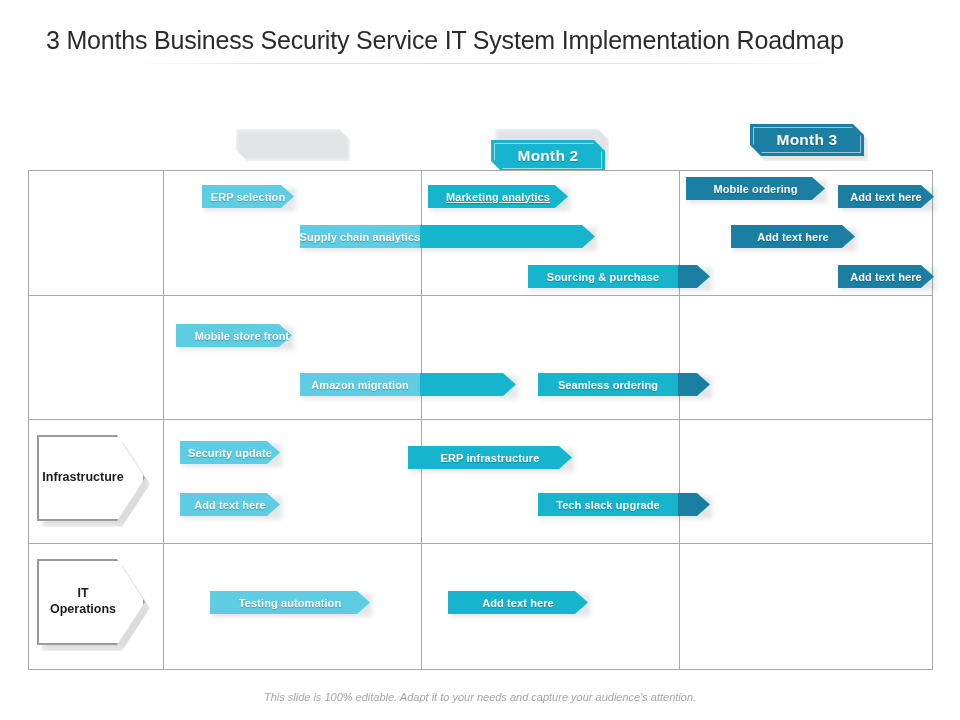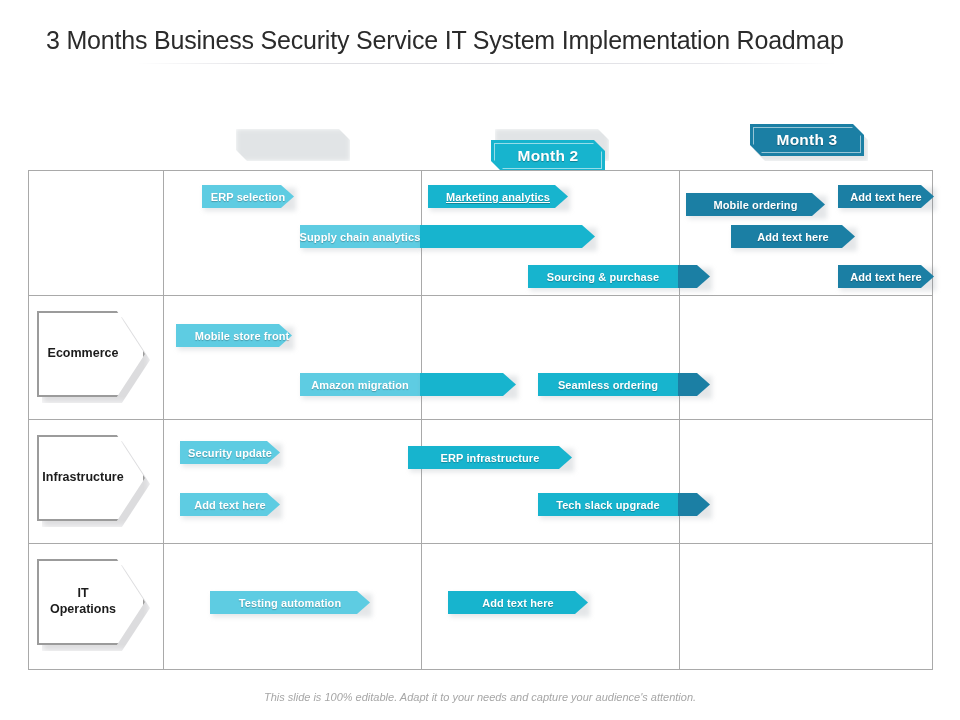--- a/index.html
+++ b/index.html
@@ -182,27 +182,20 @@
     </div>
   </div>
 
 <div class="grid" id="grid">
     <div class="vline" style="left: 134px;"></div>
     <div class="vline" style="left: 392px;"></div>
     <div class="vline" style="left: 650px;"></div>
     <div class="hline" style="top: 124px;"></div>
     <div class="hline" style="top: 248px;"></div>
     <div class="hline" style="top: 372px;"></div>
-    <div class="row-label" style="top: 140px;">
-      <div class="shape-shadow"></div>
-      <div class="shape"></div>
-      <div class="txt">
-        <span>Ecommerce</span>
-      </div>
-    </div>
     <div class="row-label" style="top: 264px;">
       <div class="shape-shadow"></div>
       <div class="shape"></div>
       <div class="txt">
         <span>Infrastructure</span>
       </div>
     </div>
     <div class="row-label" style="top: 388px;">
       <div class="shape-shadow"></div>
       <div class="shape"></div>
@@ -218,21 +211,21 @@
 <div class="bar" style="left: 202px; top: 185px; width: 92px;">
     <div class="seg-shadow" style="left: 2px; width: 92px;"></div>
     <div class="seg tip" style="left: 0px; width: 92px; background: rgb(94, 204, 226);"></div>
     <div class="label" style="left: 0px; width: 92px;">ERP selection</div>
   </div>
 <div class="bar" style="left: 428px; top: 185px; width: 140px;">
     <div class="seg-shadow" style="left: 2px; width: 140px;"></div>
     <div class="seg tip" style="left: 0px; width: 140px; background: rgb(23, 180, 206);"></div>
     <div class="label" style="left: 0px; width: 140px; text-decoration: underline;">Marketing analytics</div>
   </div>
-<div class="bar" style="left: 686px; top: 193px; width: 139px;">
+<div class="bar" style="left: 686px; top: 177px; width: 139px;">
     <div class="seg-shadow" style="left: 2px; width: 139px;"></div>
     <div class="seg tip" style="left: 0px; width: 139px; background: rgb(27, 127, 164);"></div>
     <div class="label" style="left: 0px; width: 139px;">Mobile ordering</div>
   </div>
 <div class="bar" style="left: 838px; top: 185px; width: 96px;">
     <div class="seg-shadow" style="left: 2px; width: 96px;"></div>
     <div class="seg tip" style="left: 0px; width: 96px; background: rgb(27, 127, 164);"></div>
     <div class="label" style="left: 0px; width: 96px;">Add text here</div>
   </div>
 <div class="bar" style="left: 300px; top: 225px; width: 120px;">

